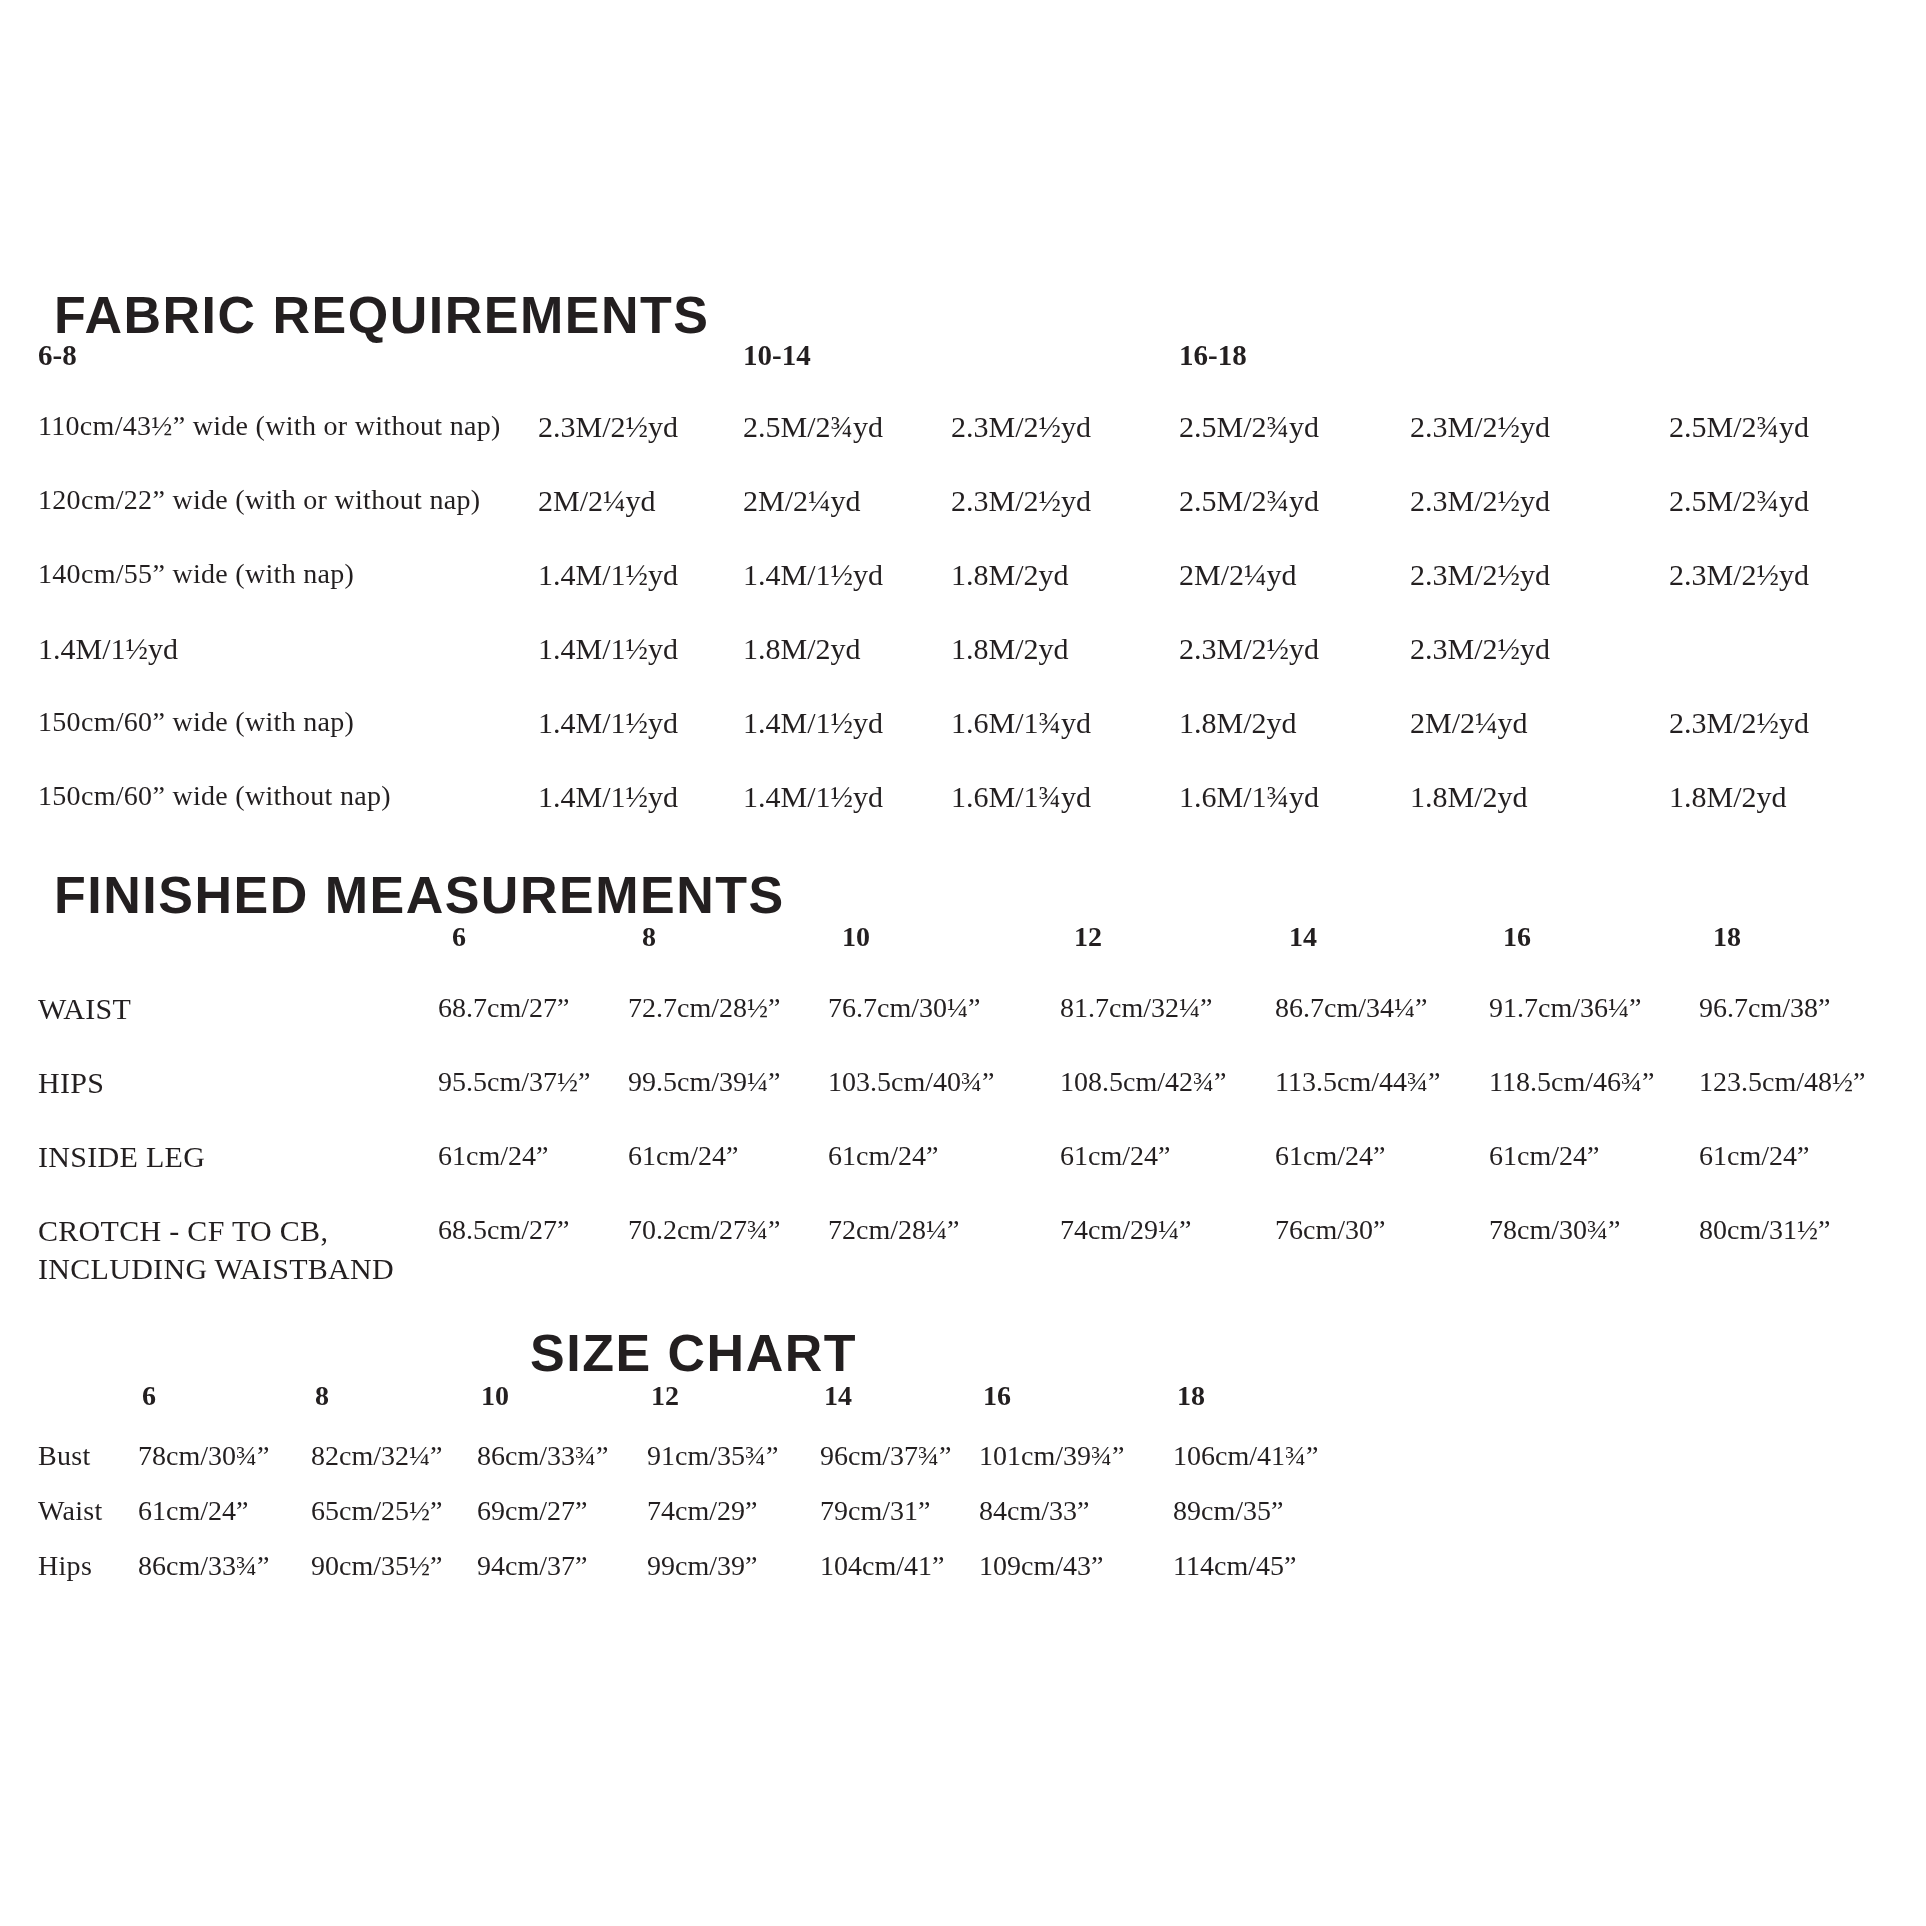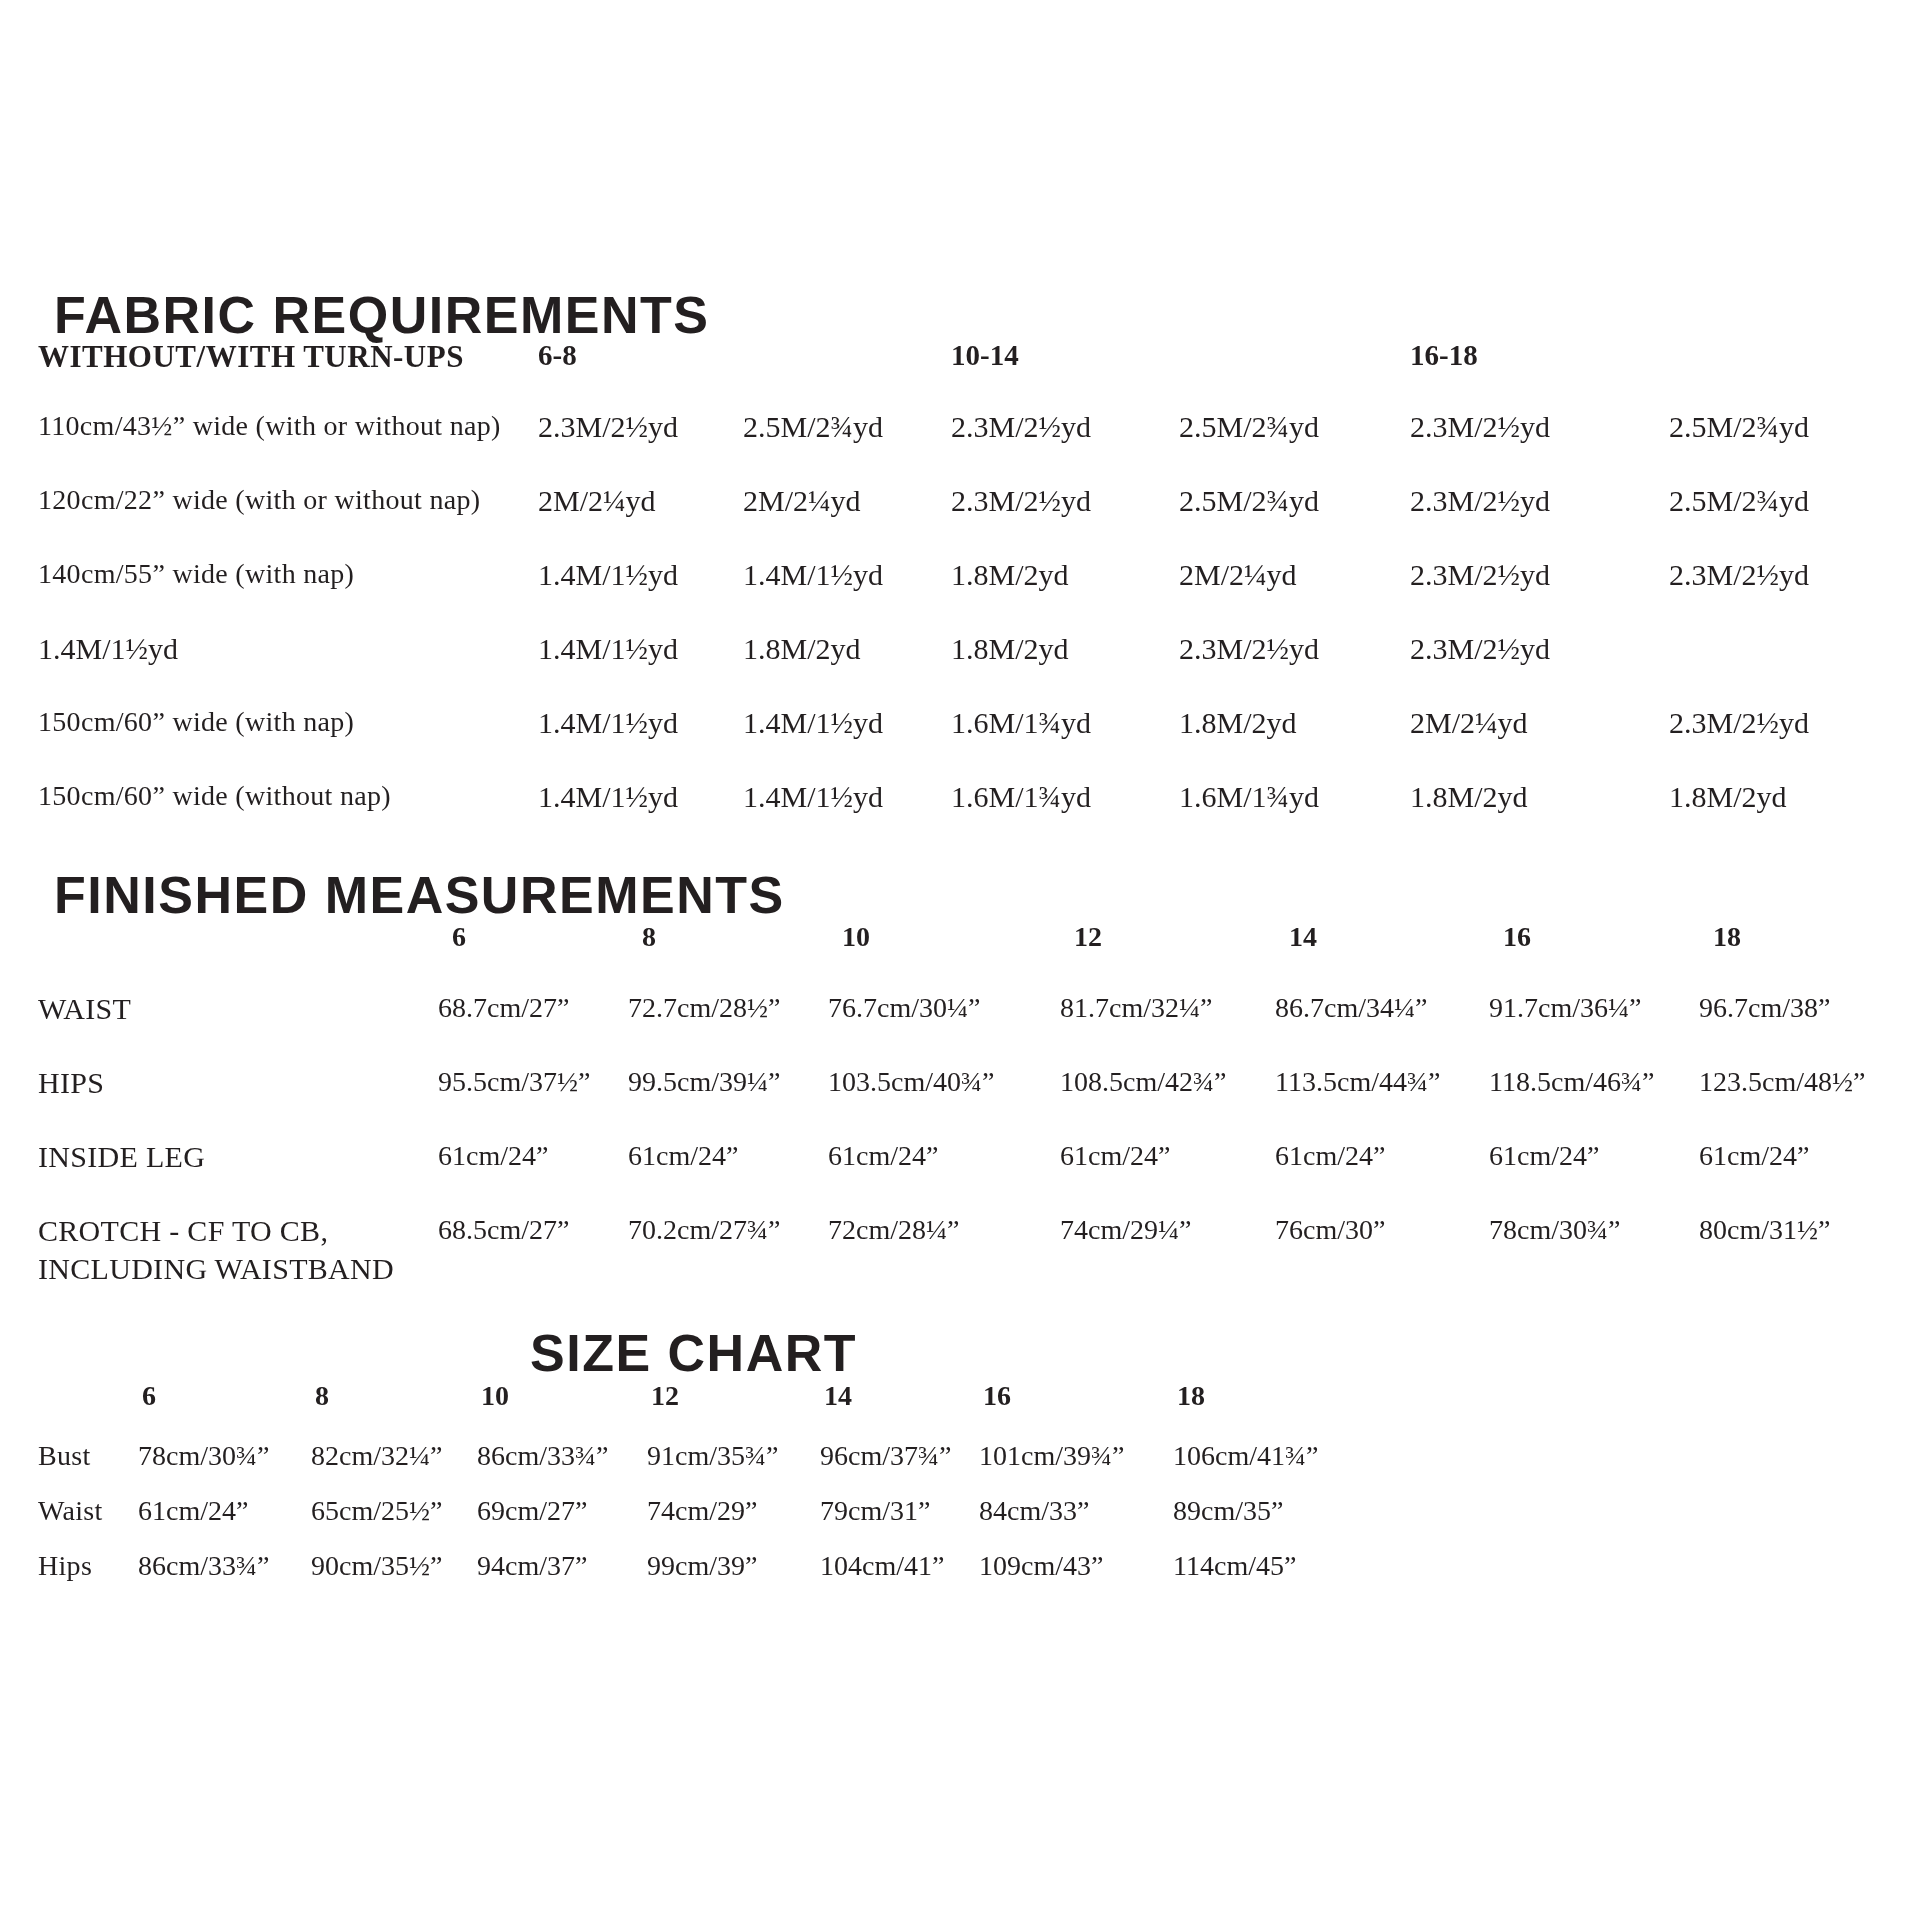--- a/index.html
+++ b/index.html
@@ -72,21 +72,20 @@
   .title-center { text-align: center; width: 1267px; left: 44px; }
 </style>
 </head>
 <body>
 
 <div class="page">
 
   <h1 class="title" style="left:38px; top:269px;">FABRIC REQUIREMENTS</h1>
 
   <div class="grid fgrid" style="top:339px;">
-    <div class="hlabel">WITHOUT/WITH TURN-UPS</div>
     <div class="hsize">6-8</div>
     <div></div>
     <div class="hsize">10-14</div>
     <div></div>
     <div class="hsize">16-18</div>
     <div></div>
   </div>
 
   <div class="rows" style="top:408px;">
 

